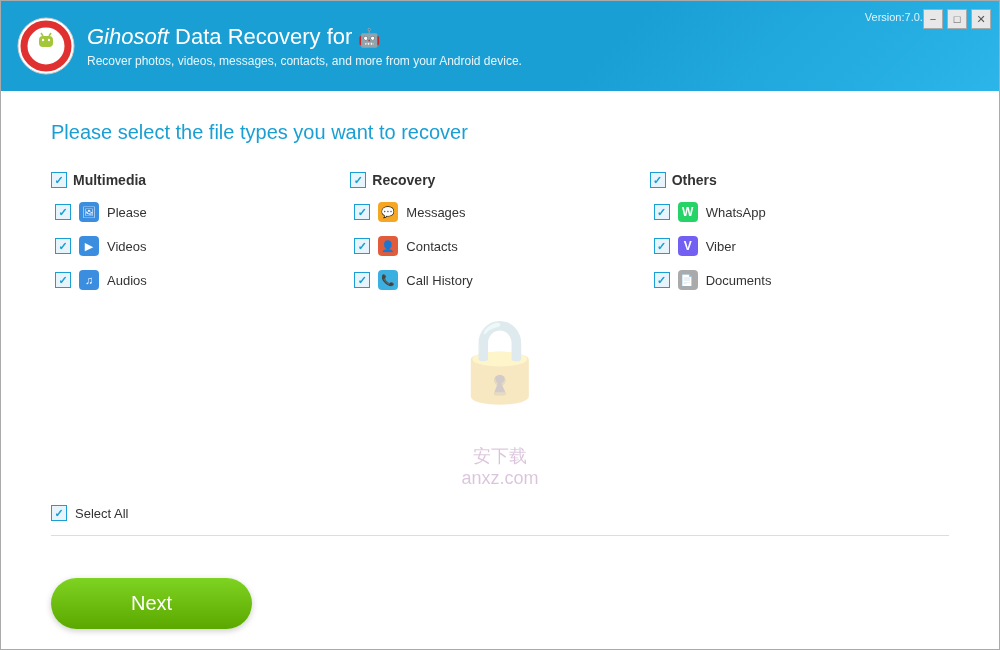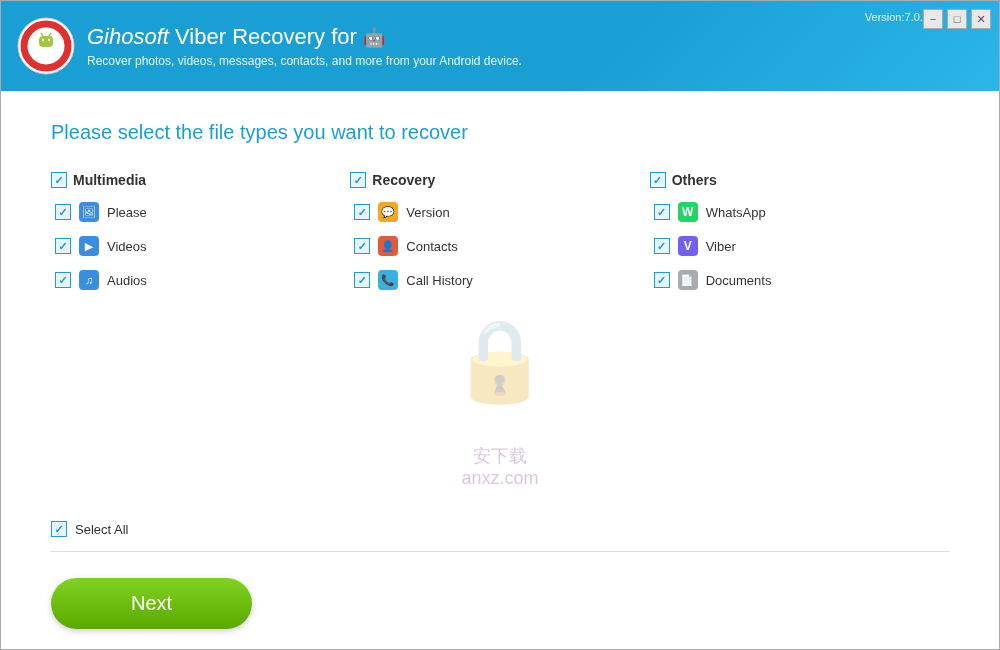--- a/index.html
+++ b/index.html
@@ -178,21 +178,21 @@
     }
     .spacer { flex: 1; }
     .select-all-row {
       display: flex;
       align-items: flex-end;
       gap: 8px;
       font-size: 13px;
       color: #333;
       padding-bottom: 14px;
       border-bottom: 1px solid #ddd;
-      margin-bottom: 16px;
+      margin-bottom: 32px;
     }
     .next-btn-area {
       display: flex;
       margin-top: 10px;
     }
     .next-btn {
       background: linear-gradient(180deg, #7ed321 0%, #5ba800 100%);
       color: white;
       border: none;
       border-radius: 30px;
@@ -236,21 +236,21 @@
           <circle cx="6" cy="9" r="1.2" fill="white"></circle>
           <circle cx="12" cy="9" r="1.2" fill="white"></circle>
 
           <line x1="6" y1="5" x2="4" y2="2" stroke="#a4c639" stroke-width="1.5"></line>
           <line x1="12" y1="5" x2="14" y2="2" stroke="#a4c639" stroke-width="1.5"></line>
         </g>
       </svg>
       <div class="logo-text-area">
         <div class="logo-title">
           <span class="brand">Gihosoft</span>
-          <span> Viber Recovery for </span>
+          <span> Data Recovery for </span>
           <span style="font-size:18px">🤖</span>
         </div>
         <div class="logo-subtitle">Recover photos, videos, messages, contacts, and more from your Android device.</div>
       </div>
     </div>
   </div>
 
   <div class="main-content">
     <div class="page-title">Please select the file types you want to recover</div>
 
@@ -286,21 +286,21 @@
         </div>
 
         <div class="category">
           <div class="category-header">
             <div class="checkbox"></div>
             <span>Recovery</span>
           </div>
           <div class="category-item">
             <div class="checkbox"></div>
             <div class="item-icon icon-messages">💬</div>
-            <span>Version</span>
+            <span>Messages</span>
           </div>
           <div class="category-item">
             <div class="checkbox"></div>
             <div class="item-icon icon-contacts">👤</div>
             <span>Contacts</span>
           </div>
           <div class="category-item">
             <div class="checkbox"></div>
             <div class="item-icon icon-callhistory">📞</div>
             <span>Call History</span>

